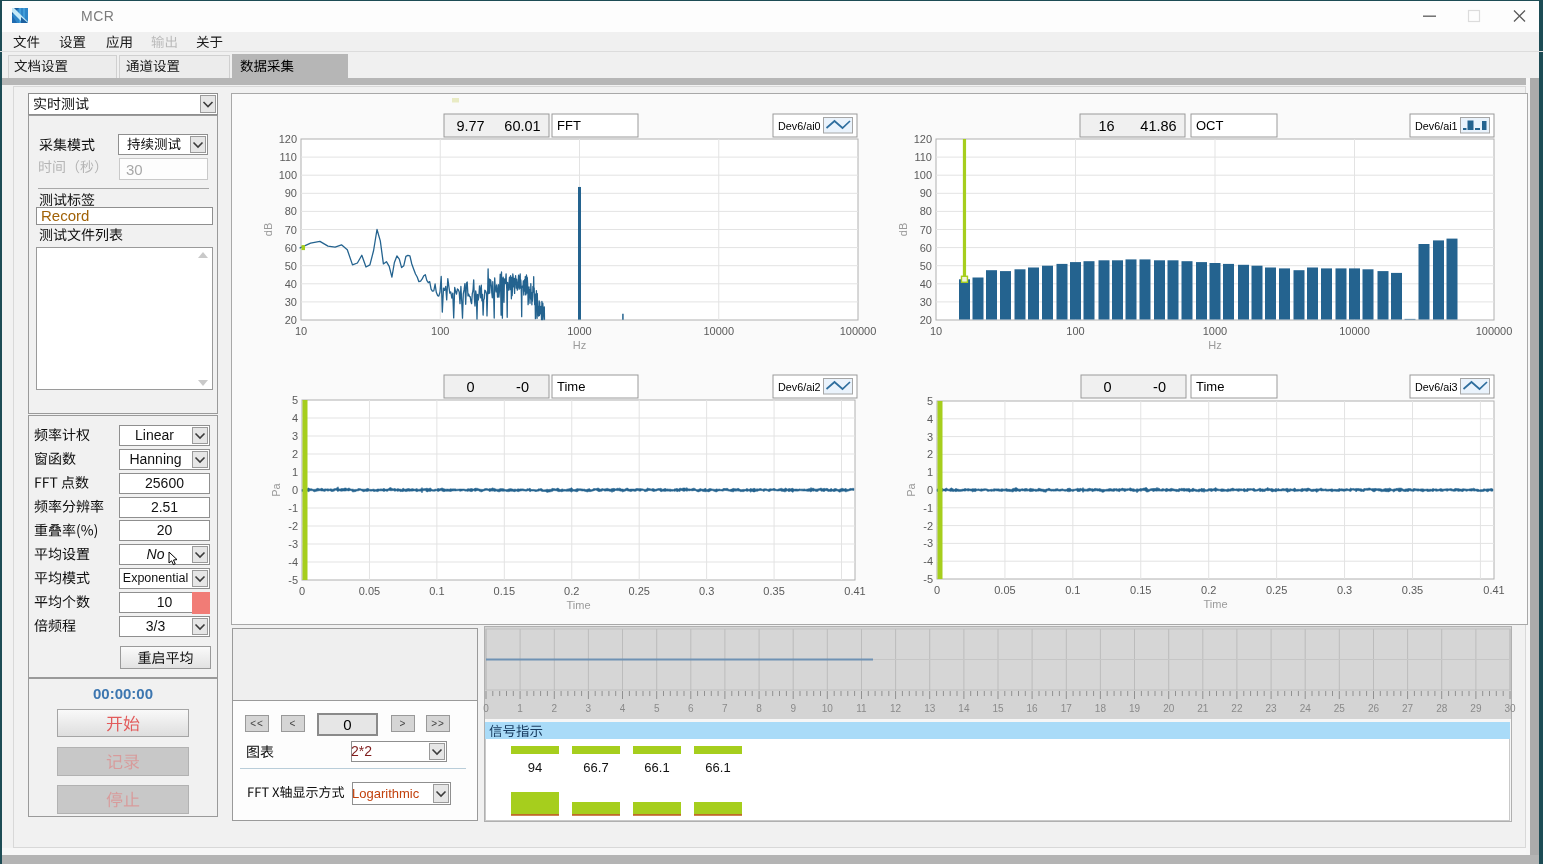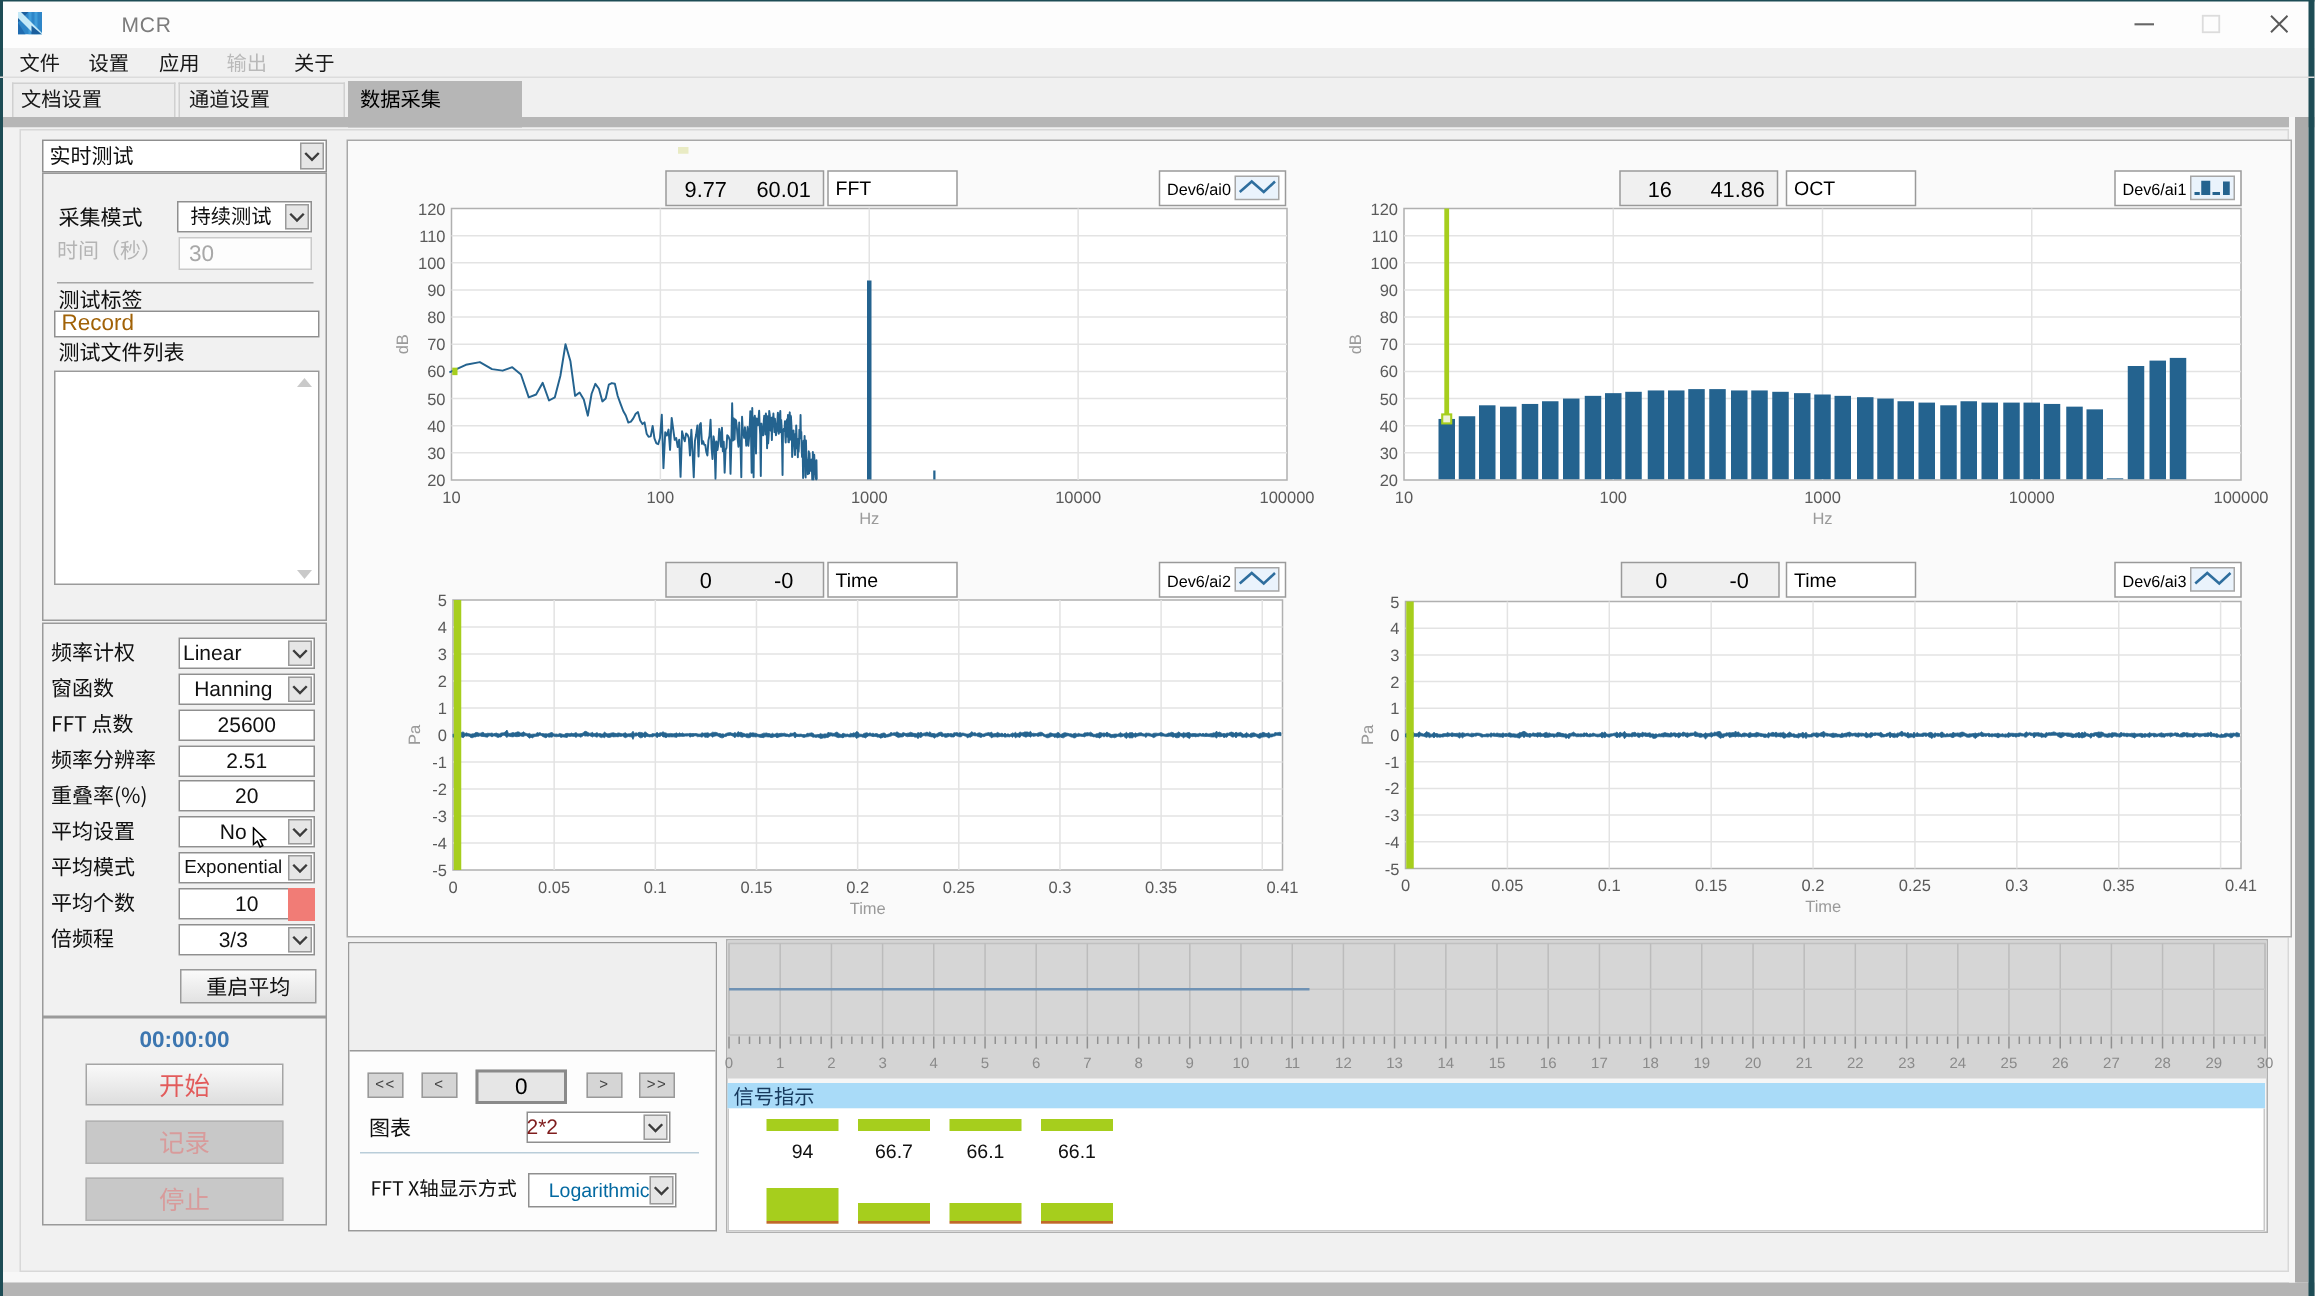--- a/index.html
+++ b/index.html
@@ -57,39 +57,39 @@
 <svg style="position:absolute;left:196px;top:250px" width="14" height="138">
     <path d="M2 8 L7 2 L12 8 Z" fill="#c9c9c9"></path>
     <path d="M2 130 L7 136 L12 130 Z" fill="#c9c9c9"></path>
   </svg>
 <div style="position:absolute;left:28px;top:415px;width:190px;height:263px;border:1px solid #9a9a9a;box-sizing:border-box;"></div>
 <div style="position:absolute;left:119px;top:425px;width:91px;height:21px;background:#fff;border:1px solid #8f8f8f;box-sizing:border-box;"></div>
 <div style="position:absolute;left:192px;top:427px;width:16px;height:17px;background:#e6e6e6;border:1px solid #9a9a9a;box-sizing:border-box;"></div>
 <svg style="position:absolute;left:192px;top:427px" width="16" height="17">
     <path d="M3.5 6.5 L8 11 L12.5 6.5" stroke="#3c3c3c" stroke-width="1.6" fill="none"></path>
   </svg>
-<div style="position:absolute;left:122px;top:425px;width:73px;height:21px;text-align:left;line-height:21px;font-size:14px;color:#111;">Linear</div>
+<div style="position:absolute;left:101px;top:425px;width:73px;height:21px;text-align:right;line-height:21px;font-size:14px;color:#111;">Linear</div>
 <div style="position:absolute;left:119px;top:448.85px;width:91px;height:21px;background:#fff;border:1px solid #8f8f8f;box-sizing:border-box;"></div>
 <div style="position:absolute;left:192px;top:450.85px;width:16px;height:17px;background:#e6e6e6;border:1px solid #9a9a9a;box-sizing:border-box;"></div>
 <svg style="position:absolute;left:192px;top:450.85px" width="16" height="17">
     <path d="M3.5 6.5 L8 11 L12.5 6.5" stroke="#3c3c3c" stroke-width="1.6" fill="none"></path>
   </svg>
 <div style="position:absolute;left:119px;top:448.85px;width:73px;height:21px;text-align:center;line-height:21px;font-size:14px;color:#111;">Hanning</div>
 <div style="position:absolute;left:119px;top:472.7px;width:91px;height:21px;background:#fff;border:1px solid #8f8f8f;box-sizing:border-box;"></div>
 <div style="position:absolute;left:119px;top:472.7px;width:91px;height:21px;text-align:center;line-height:21px;font-size:14px;color:#111;">25600</div>
 <div style="position:absolute;left:119px;top:496.55px;width:91px;height:21px;background:#fff;border:1px solid #8f8f8f;box-sizing:border-box;"></div>
 <div style="position:absolute;left:119px;top:496.55px;width:91px;height:21px;text-align:center;line-height:21px;font-size:14px;color:#111;">2.51</div>
 <div style="position:absolute;left:119px;top:520.4px;width:91px;height:21px;background:#fff;border:1px solid #8f8f8f;box-sizing:border-box;"></div>
 <div style="position:absolute;left:119px;top:520.4px;width:91px;height:21px;text-align:center;line-height:21px;font-size:14px;color:#111;">20</div>
 <div style="position:absolute;left:119px;top:544.25px;width:91px;height:21px;background:#fff;border:1px solid #8f8f8f;box-sizing:border-box;"></div>
 <div style="position:absolute;left:192px;top:546.25px;width:16px;height:17px;background:#e6e6e6;border:1px solid #9a9a9a;box-sizing:border-box;"></div>
 <svg style="position:absolute;left:192px;top:546.25px" width="16" height="17">
     <path d="M3.5 6.5 L8 11 L12.5 6.5" stroke="#3c3c3c" stroke-width="1.6" fill="none"></path>
   </svg>
-<div style="position:absolute;left:119px;top:544.25px;width:73px;height:21px;text-align:center;line-height:21px;font-size:14px;color:#111;">No</div>
+<div style="position:absolute;left:119px;top:544.25px;width:73px;height:21px;text-align:center;line-height:21px;font-size:14px;color:#111;font-style:italic;">No</div>
 <div style="position:absolute;left:119px;top:568.1px;width:91px;height:21px;background:#fff;border:1px solid #8f8f8f;box-sizing:border-box;"></div>
 <div style="position:absolute;left:192px;top:570.1px;width:16px;height:17px;background:#e6e6e6;border:1px solid #9a9a9a;box-sizing:border-box;"></div>
 <svg style="position:absolute;left:192px;top:570.1px" width="16" height="17">
     <path d="M3.5 6.5 L8 11 L12.5 6.5" stroke="#3c3c3c" stroke-width="1.6" fill="none"></path>
   </svg>
 <div style="position:absolute;left:119px;top:568.1px;width:73px;height:21px;text-align:center;line-height:21px;font-size:12.5px;color:#111;">Exponential</div>
 <div style="position:absolute;left:119px;top:591.95px;width:91px;height:21px;background:#fff;border:1px solid #8f8f8f;box-sizing:border-box;"></div>
 <div style="position:absolute;left:119px;top:591.95px;width:91px;height:21px;text-align:center;line-height:21px;font-size:14px;color:#111;">10</div>
 <div style="position:absolute;left:192px;top:591.95px;width:18px;height:22px;background:#f17c76;"></div>
 <div style="position:absolute;left:119px;top:615.8px;width:91px;height:21px;background:#fff;border:1px solid #8f8f8f;box-sizing:border-box;"></div>
@@ -350,21 +350,21 @@
 <svg style="position:absolute;left:429px;top:743px" width="16" height="17">
     <path d="M3.5 6.5 L8 11 L12.5 6.5" stroke="#3c3c3c" stroke-width="1.6" fill="none"></path>
   </svg>
 <div style="position:absolute;left:351px;top:741px;width:78px;height:32px;text-align:left;line-height:21px;font-size:14px;color:#7f1d1d;">2*2</div>
 <div style="position:absolute;left:240px;top:768px;width:226px;height:1px;background:#b9cdd9;"></div>
 <div style="position:absolute;left:352px;top:782px;width:99px;height:23px;background:#fff;border:1px solid #8f8f8f;box-sizing:border-box;"></div>
 <div style="position:absolute;left:433px;top:784px;width:16px;height:19px;background:#e6e6e6;border:1px solid #9a9a9a;box-sizing:border-box;"></div>
 <svg style="position:absolute;left:433px;top:784px" width="16" height="19">
     <path d="M3.5 7.5 L8 12 L12.5 7.5" stroke="#3c3c3c" stroke-width="1.6" fill="none"></path>
   </svg>
-<div style="position:absolute;left:352px;top:782px;width:81px;height:32px;text-align:right;line-height:23px;font-size:13px;color:#0369a1;">Logarithmic</div>
+<div style="position:absolute;left:352px;top:782px;width:81px;height:32px;text-align:left;line-height:23px;font-size:13px;color:#c2410c;">Logarithmic</div>
 <div style="position:absolute;left:484px;top:626px;width:1028px;height:196px;border:1px solid #b0b0b0;background:#f6f6f6;box-sizing:border-box;"></div>
 <svg style="position:absolute;left:0;top:0" width="1543" height="864">
     <rect x="485" y="627" width="1026" height="92" fill="#d4d4d4"></rect>
     <rect x="486" y="629" width="1024" height="61" fill="#d6d6d6" stroke="#c0c0c0" stroke-width="1"></rect>
     <line x1="486.0" y1="629" x2="486.0" y2="690" stroke="#bcbcbc" stroke-width="1"></line>
     <line x1="520.1" y1="629" x2="520.1" y2="690" stroke="#bcbcbc" stroke-width="1"></line>
     <line x1="554.3" y1="629" x2="554.3" y2="690" stroke="#bcbcbc" stroke-width="1"></line>
     <line x1="588.4" y1="629" x2="588.4" y2="690" stroke="#bcbcbc" stroke-width="1"></line>
     <line x1="622.5" y1="629" x2="622.5" y2="690" stroke="#bcbcbc" stroke-width="1"></line>
     <line x1="656.7" y1="629" x2="656.7" y2="690" stroke="#bcbcbc" stroke-width="1"></line>

